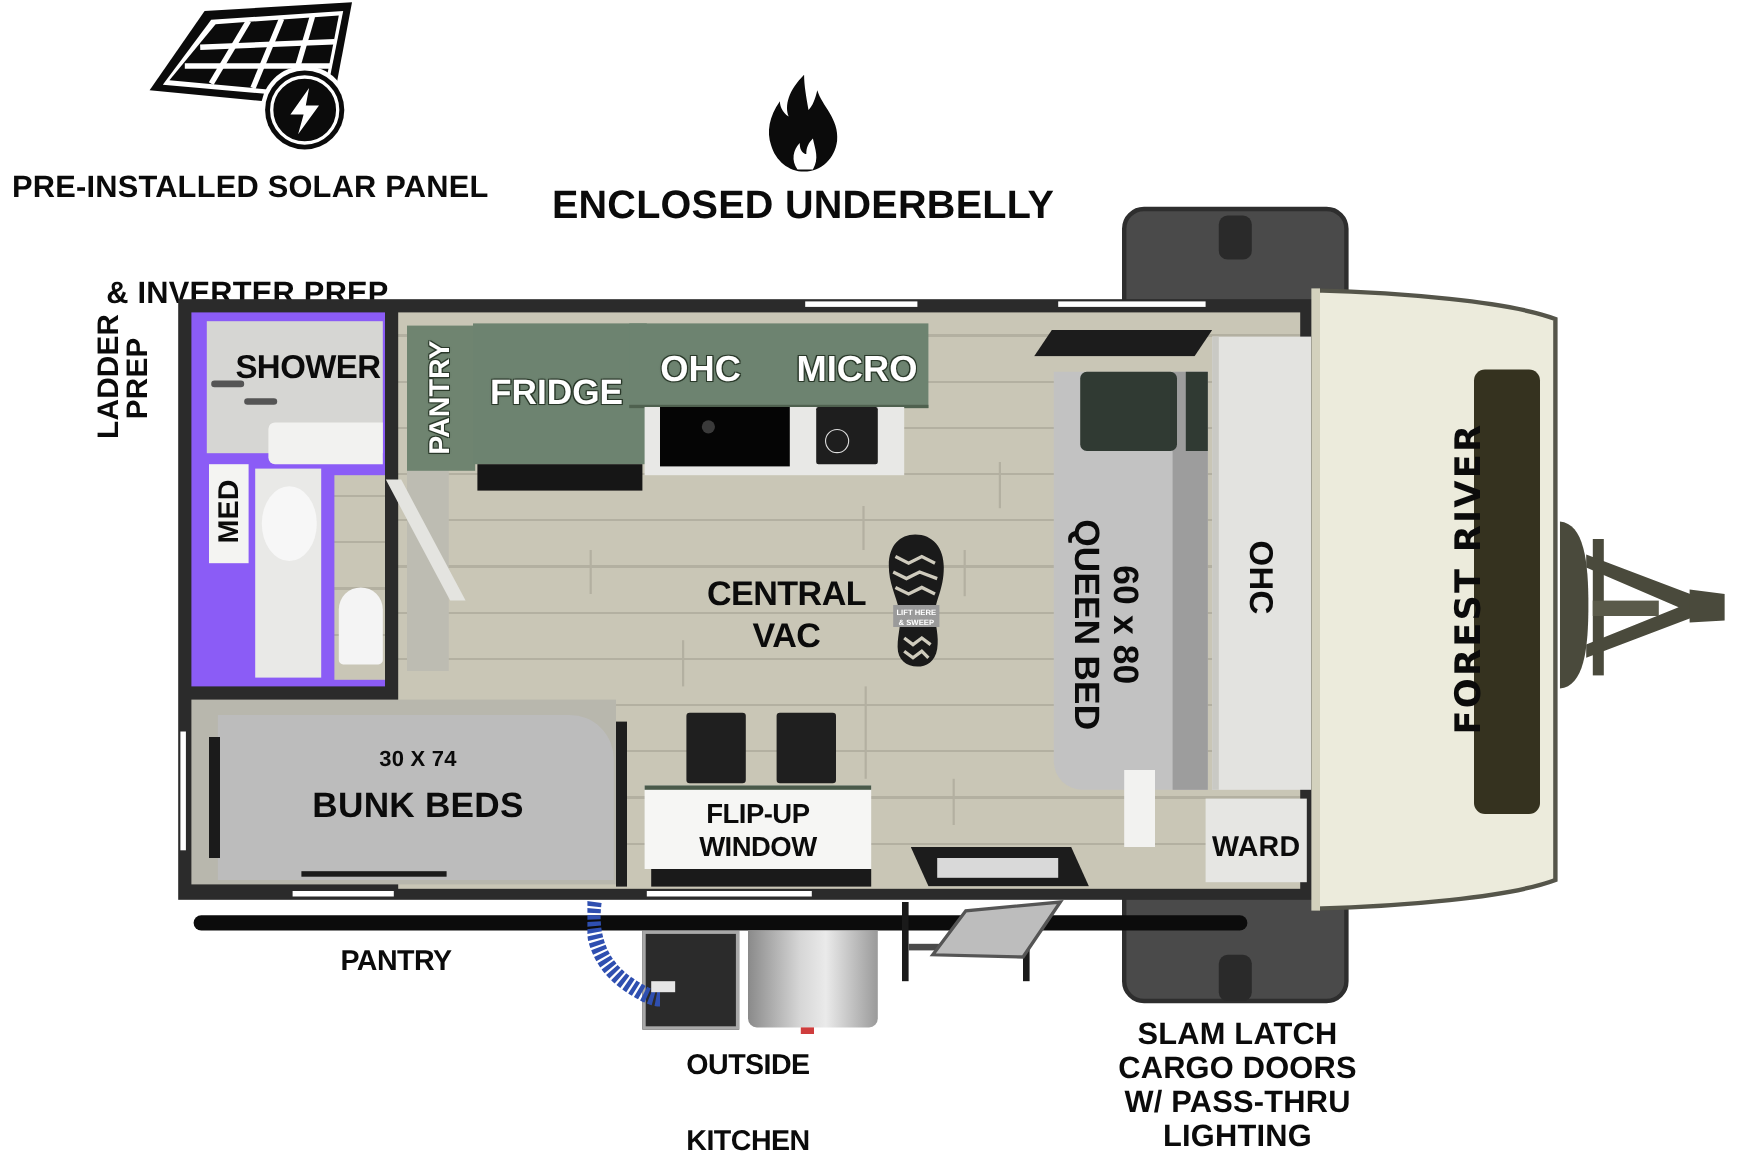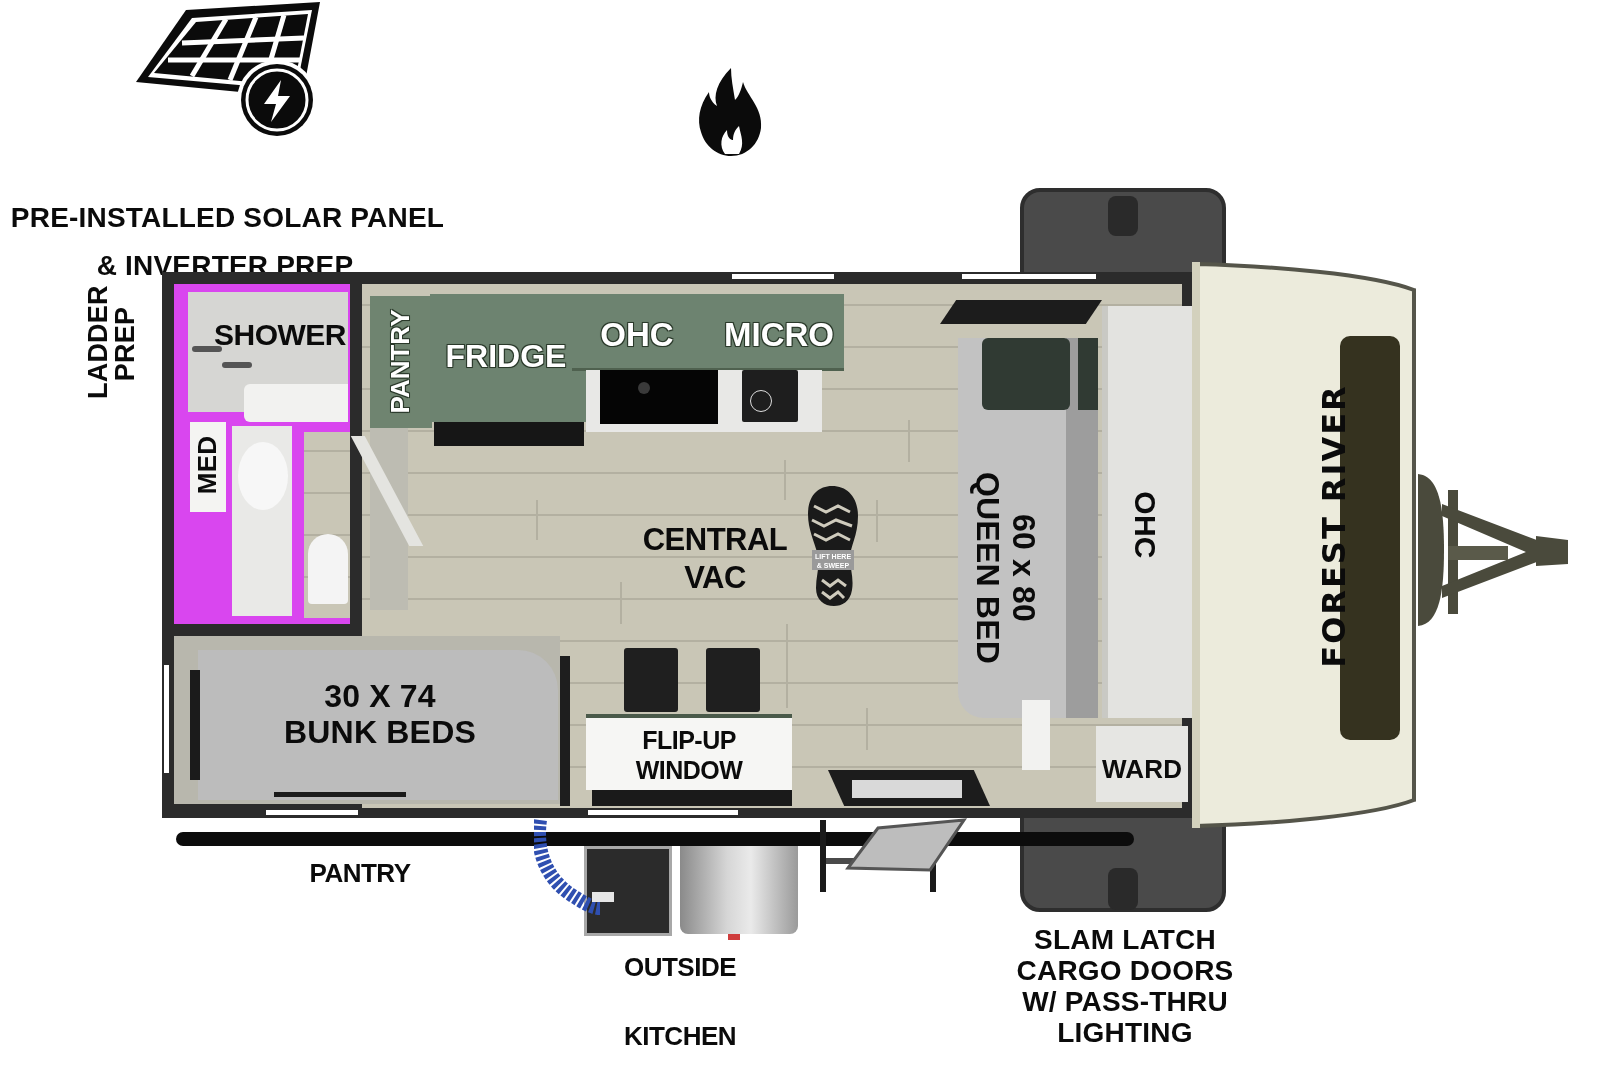--- a/index.html
+++ b/index.html
@@ -36,29 +36,30 @@
     <line x1="122" y1="17" x2="96" y2="80" stroke="#fff" stroke-width="5"></line>
     <line x1="150" y1="15" x2="130" y2="83" stroke="#fff" stroke-width="5"></line>
     <line x1="48" y1="43" x2="170" y2="38" stroke="#fff" stroke-width="5"></line>
     <line x1="34" y1="60" x2="166" y2="60" stroke="#fff" stroke-width="5"></line>
 
     <circle cx="143" cy="100" r="40" fill="#ffffff"></circle>
     <circle cx="143" cy="100" r="36" fill="#0b0b0b"></circle>
     <circle cx="143" cy="100" r="30" fill="#0b0b0b" stroke="#ffffff" stroke-width="3"></circle>
     <polygon points="147,80 130,104 142,104 137,122 156,96 144,96" fill="#ffffff"></polygon>
   </svg>
-  <div class="lbl" style="left:0;top:156px;width:455px;font-size:28px;margin-top:48px;">PRE-INSTALLED SOLAR PANEL</div>
+  <div class="lbl" style="left:0;top:156px;width:455px;font-size:28px;">PRE-INSTALLED SOLAR PANEL</div>
   <div class="lbl" style="left:0;top:220px;width:450px;font-size:28px;margin-top:32px;">&amp; INVERTER PREP</div>
 </div>
 
 <div class="abs" style="left:490px;top:60px;width:480px;height:190px;">
   <svg class="abs" style="left:205px;top:6px;" width="70" height="92" viewBox="0 0 70 92">
     <path d="M36,2 C22,16 18,30 22,40 C16,36 14,30 14,26 C4,40 2,54 6,66 C10,80 22,90 36,90 C52,90 64,78 66,62 C68,42 52,30 48,16 C46,24 44,30 40,34 C38,22 36,12 36,2 Z" fill="#0b0b0b"></path>
     <path d="M30,88 C24,80 26,70 32,64 C32,72 36,74 38,74 C38,68 40,64 44,60 C46,70 50,78 44,88 Z" fill="#ffffff"></path>
   </svg>
+  <div class="lbl" style="left:0;top:108px;width:480px;font-size:36px;">ENCLOSED UNDERBELLY</div>
 </div>
 
 <div class="lbl rot-ccw" style="left:62px;top:312px;width:110px;height:64px;font-size:27px;">
   <div>LADDER</div>
   <div>PREP</div>
 </div>
 
 <div class="abs" style="left:1020px;top:188px;width:206px;height:100px;background:#4a4a4a;border:4px solid #2e2e2e;border-radius:20px 20px 0 0;box-sizing:border-box;">
   <div class="abs" style="left:84px;top:4px;width:30px;height:40px;background:#2a2a2a;border-radius:8px;"></div>
 </div>
@@ -67,21 +68,21 @@
 </div>
 
 <div class="abs wall" style="left:162px;top:272px;width:1036px;height:546px;"></div>
 
 <div class="window-strip" style="left:732px;top:274px;width:102px;height:5px;"></div>
 <div class="window-strip" style="left:962px;top:274px;width:134px;height:5px;"></div>
 <div class="window-strip" style="left:266px;top:810px;width:92px;height:5px;"></div>
 <div class="window-strip" style="left:588px;top:810px;width:150px;height:5px;"></div>
 <div class="window-strip" style="left:164px;top:665px;width:5px;height:108px;"></div>
 
-<div class="abs" style="left:174px;top:284px;width:176px;height:340px;background:#d946ef;">
+<div class="abs" style="left:174px;top:284px;width:176px;height:340px;background:#8b5cf6;">
 
   <div class="abs" style="left:14px;top:8px;width:160px;height:120px;background:#d6d6d3;"></div>
   <div class="abs" style="left:70px;top:100px;width:104px;height:38px;background:#f2f2f0;border-radius:6px 0 0 6px;"></div>
   <div class="abs" style="left:18px;top:62px;width:30px;height:6px;background:#555;border-radius:3px;"></div>
   <div class="abs" style="left:48px;top:78px;width:30px;height:6px;background:#555;border-radius:3px;"></div>
   <div class="lbl" style="left:38px;top:36px;width:136px;font-size:30px;letter-spacing:-0.5px;">SHOWER</div>
 
   <div class="abs floor" style="left:130px;top:148px;width:46px;height:186px;"></div>
 
   <div class="abs" style="left:58px;top:142px;width:60px;height:190px;background:#e9e9e7;"></div>
@@ -139,21 +140,21 @@
   </g>
   <rect x="6" y="66" width="42" height="20" fill="#9a9a9a"></rect>
   <text x="27" y="75" font-size="7" font-weight="700" fill="#fff" text-anchor="middle" font-family="Liberation Sans, sans-serif">LIFT HERE</text>
   <text x="27" y="84" font-size="7" font-weight="700" fill="#fff" text-anchor="middle" font-family="Liberation Sans, sans-serif">&amp; SWEEP</text>
 </svg>
 
 <div class="abs" style="left:174px;top:636px;width:386px;height:168px;background:#b8b7ad;"></div>
 <div class="abs" style="left:198px;top:650px;width:360px;height:150px;background:#bcbcbc;border-radius:0 40px 0 0;"></div>
 <div class="abs" style="left:190px;top:670px;width:10px;height:110px;background:#1b1b1b;"></div>
 <div class="abs" style="left:274px;top:792px;width:132px;height:5px;background:#1b1b1b;"></div>
-<div class="lbl" style="left:230px;top:680px;width:300px;font-size:32px;">30 X 74</div>
+<div class="lbl" style="left:230px;top:680px;width:300px;font-size:20px;">30 X 74</div>
 <div class="lbl" style="left:230px;top:716px;width:300px;font-size:32px;">BUNK BEDS</div>
 <div class="abs" style="left:560px;top:656px;width:10px;height:150px;background:#1e1e1e;"></div>
 
 <div class="abs" style="left:624px;top:648px;width:54px;height:64px;background:#1f1f1f;border-radius:3px;"></div>
 <div class="abs" style="left:706px;top:648px;width:54px;height:64px;background:#1f1f1f;border-radius:3px;"></div>
 <div class="abs" style="left:586px;top:714px;width:206px;height:72px;background:#f6f6f4;border-top:4px solid #4a5a4a;"></div>
 <div class="lbl" style="left:586px;top:728px;width:206px;font-size:25px;letter-spacing:-0.5px;">FLIP-UP</div>
 <div class="lbl" style="left:586px;top:758px;width:206px;font-size:25px;letter-spacing:-0.5px;">WINDOW</div>
 <div class="abs" style="left:592px;top:790px;width:200px;height:16px;background:#1a1a1a;"></div>
 <div class="abs" style="left:828px;top:770px;width:162px;height:36px;background:#1c1c1c;clip-path:polygon(0 0,90% 0,100% 100%,10% 100%);"></div>

